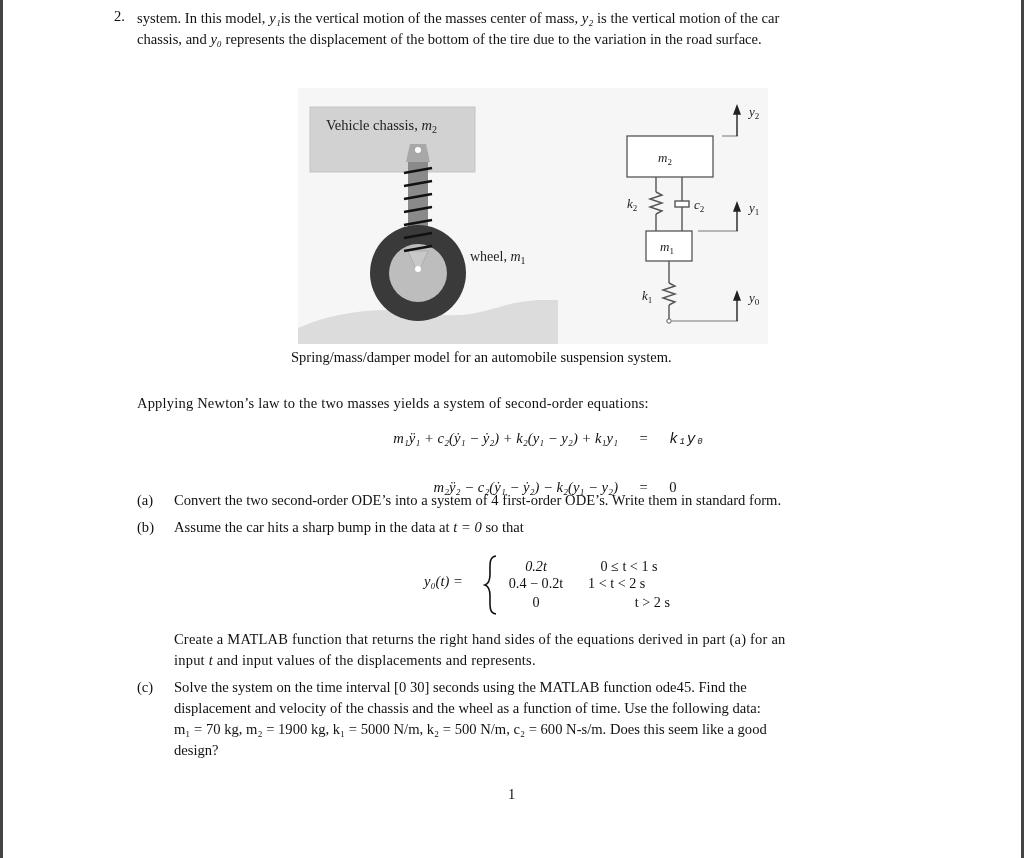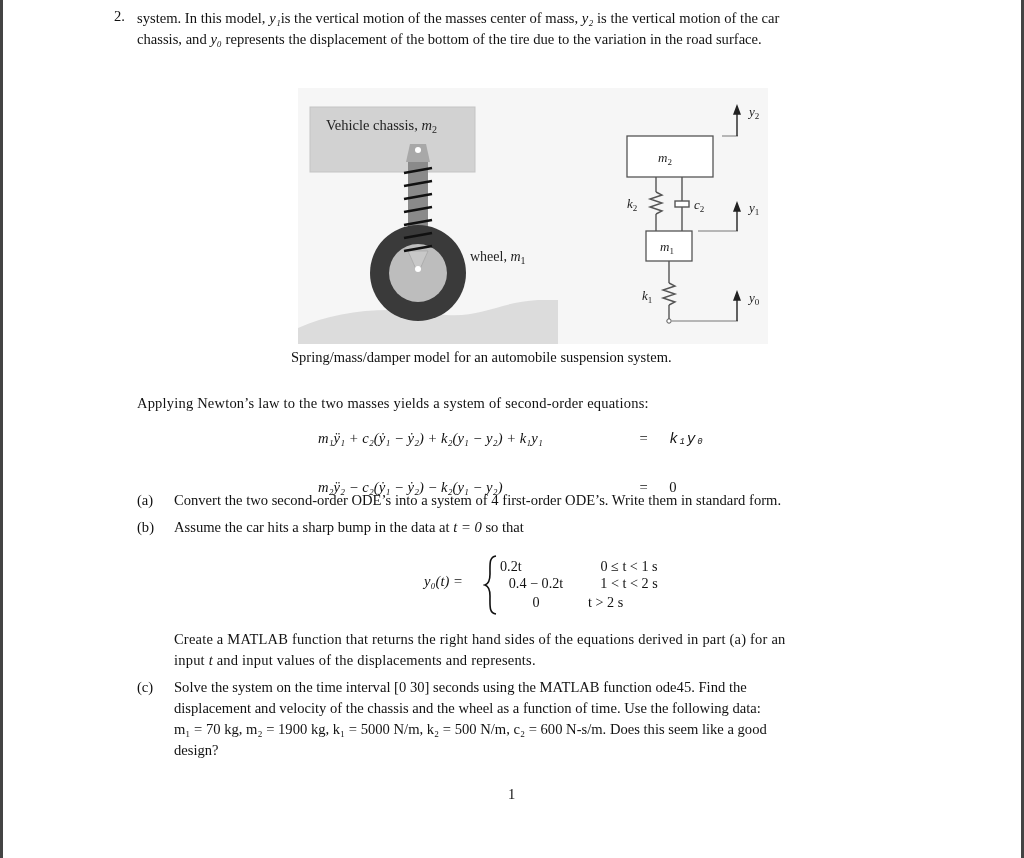--- a/index.html
+++ b/index.html
@@ -8,21 +8,21 @@
   .edge-left { position:absolute; left:0; top:0; width:3px; height:858px; background:#444; }
   .edge-right { position:absolute; right:0; top:0; width:3px; height:858px; background:#444; }
   .serif { font-family:"Liberation Serif","DejaVu Serif",serif; }
   .txt { position:absolute; font-size:14.5px; line-height:21px; letter-spacing:0.2px; }
   .para { position:absolute; left:137px; width:792px; font-size:14.6px; line-height:21px; text-align:justify; }
   .num { position:absolute; left:114px; top:8px; font-size:14.6px; }
   i { font-style:italic; }
   .figure { position:absolute; left:298px; top:88px; width:470px; height:256px; background:#f7f7f7; overflow:hidden; }
   .caption { position:absolute; left:291px; top:349px; width:490px; font-size:14.5px; }
   .eq { position:absolute; font-size:14.6px; white-space:nowrap; }
-  .eqlhs { text-align:left; width:300px; }
+  .eqlhs { text-align:right; width:300px; }
   .item { position:absolute; left:137px; width:792px; font-size:14.6px; line-height:21px; }
   .item .lbl { position:absolute; left:0; top:0; }
   .item .body { position:absolute; left:37px; width:755px; text-align:justify; }
   .pw-row { position:absolute; font-size:14.2px; white-space:nowrap; }
   .pagenum { position:absolute; left:508px; top:786px; font-size:14.5px; }
 </style>
 </head>
 <body>
 
 <div class="edge-left"></div>
@@ -145,26 +145,26 @@
   <span class="lbl">(b)</span>
   <div class="body" style="white-space:nowrap;">
     <span>Assume the car hits a sharp bump in the data at </span><i>t = 0</i><span> so that</span>
   </div>
 </div>
 
 <div class="eq serif" style="left:424px; top:573px; font-style:italic;">y₀(t) =</div>
 <svg style="position:absolute; left:483px; top:554px;" width="16" height="62">
   <path d="M13,2 C6,3 7,10 7,20 C7,27 5,30 2,31 C5,32 7,35 7,42 C7,52 6,59 13,60" fill="none" stroke="#111" stroke-width="1.6"></path>
 </svg>
-<div class="pw-row serif" style="left:500px; top:558px; width:72px; ">0.2t</div>
+<div class="pw-row serif" style="left:500px; top:558px; width:72px; text-align:center; font-style:italic;">0.2t</div>
 <div class="pw-row serif" style="left:588px; top:558px; width:82px; text-align:center;">0 ≤ t &lt; 1 s</div>
 <div class="pw-row serif" style="left:500px; top:575px; width:72px; text-align:center;">0.4 − 0.2t</div>
-<div class="pw-row serif" style="left:588px; top:575px; width:82px; text-align:center;">1 &lt; t &lt; 2 s</div>
+<div class="pw-row serif" style="left:588px; top:575px; width:82px; ">1 &lt; t &lt; 2 s</div>
 <div class="pw-row serif" style="left:500px; top:594px; width:72px; text-align:center;">0</div>
-<div class="pw-row serif" style="left:588px; top:594px; width:82px; ">t &gt; 2 s</div>
+<div class="pw-row serif" style="left:588px; top:594px; width:82px; text-align:right;">t &gt; 2 s</div>
 
 <div class="txt serif" style="left:174px; top:629px; width:755px; white-space:nowrap;">Create a MATLAB function that returns the right hand sides of the equations derived in part (a) for an</div>
 <div class="txt serif" style="left:174px; top:650px; white-space:nowrap;">
   <span>input </span><i>t</i><span> and input values of the displacements and represents.</span>
 </div>
 
 <div class="item serif" style="top:677px;">
   <span class="lbl">(c)</span>
   <div class="body" style="white-space:nowrap;">
     <div>Solve the system on the time interval [0 30] seconds using the MATLAB function ode45.  Find the</div>

